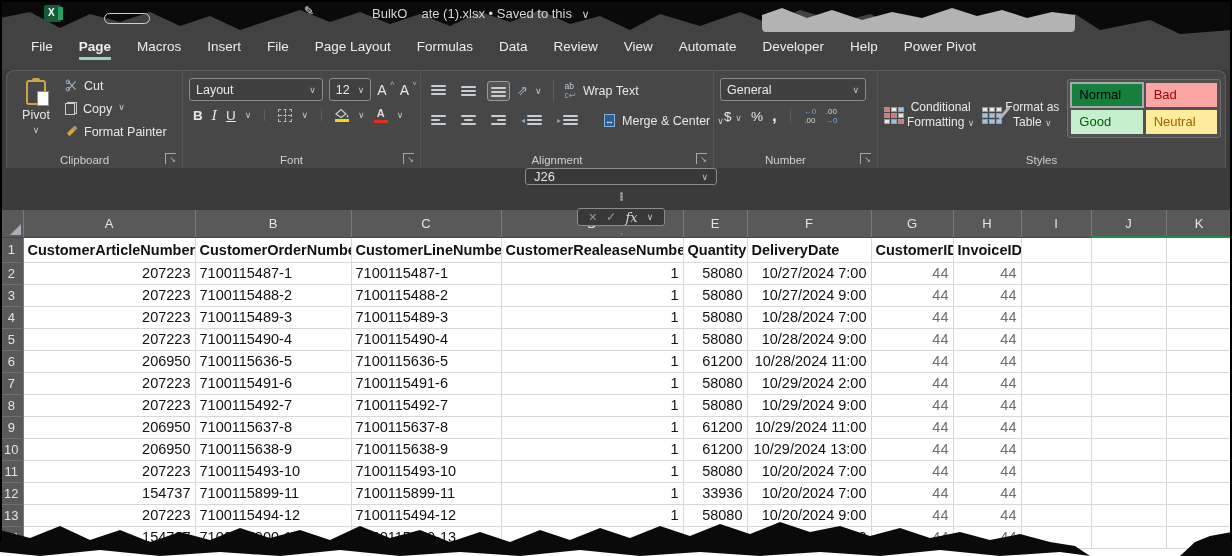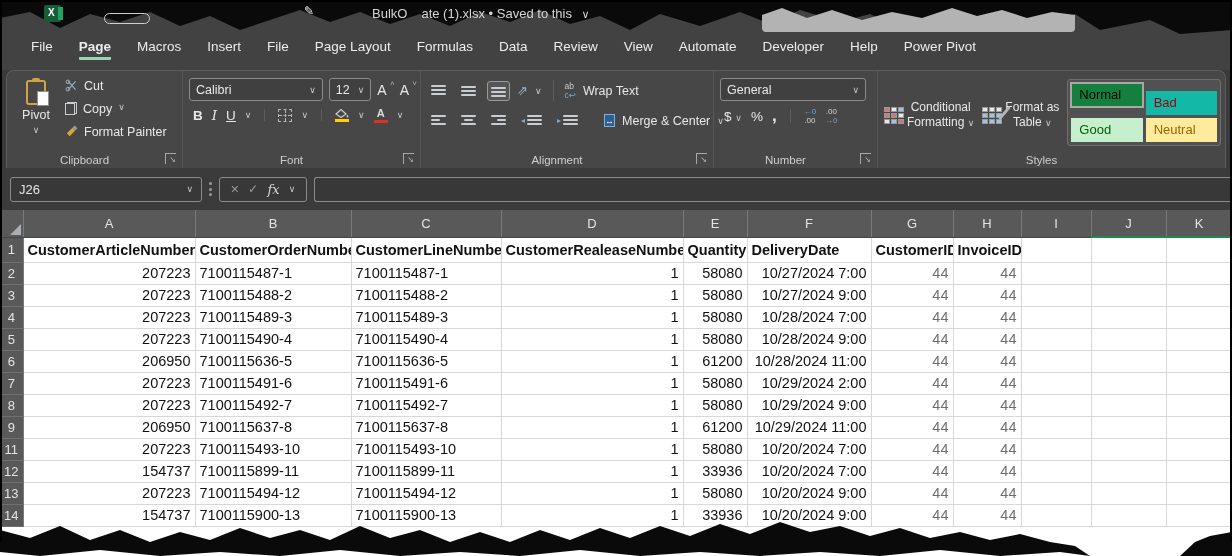--- a/index.html
+++ b/index.html
@@ -108,21 +108,21 @@
   .cf-icon, .fat-icon { display:grid; grid-template-columns:repeat(3,6px); grid-auto-rows:5px; gap:1px; position:relative; }
   .cf-icon b, .fat-icon b { display:block; border:1px solid #9a9a9a; background:#e8e8e8; }
   .cf-icon b.red { background:#d9737a; } .cf-icon b.blue { background:#9dc3e6; }
   .fat-icon b.blue { background:#9dc3e6; }
   .fat-brush { position:absolute; right:-4px; top:-2px; width:3px; height:16px; background:#b5b5b5; transform:rotate(40deg); border-radius:1px; }
   .gallery { flex:1; border:1px solid #6f6f6f; background:#515151; border-radius:3px; padding:3px; display:grid; grid-template-columns:1fr 1fr; gap:3px; align-self:flex-start; margin-top:1px; }
   .style-cell { height:24px; line-height:24px; padding-left:8px; font-size:13px; overflow:hidden; white-space:nowrap; }
   .style-cell.selected { outline:2px solid #a8a8a8; outline-offset:-1px; }
 
   
-  .fbar { position:absolute; top:168px; left:0; right:0; height:42px; background:#3b3b3b; display:flex; align-items:center; padding-left:10px; gap:7px; z-index:4; }
+  .fbar { position:absolute; top:168px; left:0; right:0; height:42px; background:#3b3b3b; display:flex; align-items:center; padding-left:10px; gap:7px; z-index:4;flex-direction:column; }
   .fbox { background:#383838; border:1px solid #8b8b8b; border-radius:3px; height:25px; display:flex; align-items:center; color:#e6e6e6; font-size:13px; }
   .namebox { width:192px; justify-content:space-between; padding:0 8px; }
   .fdots { width:3px; height:14px; display:flex; flex-direction:column; justify-content:space-between; }
   .fdots i { width:3px; height:3px; border-radius:50%; background:#9a9a9a; }
   .fxbox { width:88px; justify-content:space-around; padding:0 6px; }
   .fxbox .x { color:#9a9a9a; font-size:14px; }
   .fxbox .ck { color:#9a9a9a; font-size:12px; }
   .fxbox .fx { font-family:"DejaVu Serif", serif; font-style:italic; color:#d6d6d6; }
   .formula-input { flex:1; border-radius:3px 0 0 3px; border-right:none; }
 
@@ -221,21 +221,21 @@
             <span>Format Painter</span>
           </div>
         </div>
         <span class="group-label">Clipboard</span>
         <span class="launcher">↘</span>
       </section>
 
       <section class="group g-font">
         <div class="frow">
           <div class="combo combo-font">
-            <span>Calibri</span>
+            <span>Layout</span>
             <span class="chev">∨</span>
           </div>
           <div class="combo combo-size">
             <span>12</span>
             <span class="chev">∨</span>
           </div>
           <span class="fontsize-btn"><span>A</span><sup>˄</sup></span>
           <span class="fontsize-btn"><span>A</span><sup>˅</sup></span>
         </div>
         <div class="frow" style="gap:9px; padding-left:4px;">
@@ -395,21 +395,21 @@
               <b class="blue"></b>
               <b class="blue"></b>
               <b class="blue"></b>
               <b class="blue"></b>
               <i class="fat-brush"></i>
             </span>
           <span><span>Format as</span><br><span>Table</span> <span class="chev">∨</span></span>
         </div>
         <div class="gallery" id="style-gallery">
             <div class="style-cell selected" style="background: #15803d; color: rgb(0, 0, 0);">Normal</div>
-            <div class="style-cell" style="background: #14b8a6; color: rgb(156, 0, 6); margin-top: 8px;">Bad</div>
+            <div class="style-cell" style="background: #fca5a5; color: rgb(156, 0, 6);">Bad</div>
             <div class="style-cell" style="background: rgb(198, 239, 206); color: rgb(0, 97, 0);">Good</div>
             <div class="style-cell" style="background: rgb(255, 235, 156); color: rgb(156, 101, 0);">Neutral</div>
           </div>
         <span class="group-label">Styles</span>
       </section>
 
     </div>
   </div>
 
   <div class="fbar">
@@ -586,20 +586,34 @@
             <td class="cell al-r">1</td>
             <td class="cell al-r">61200</td>
             <td class="cell al-r">10/29/2024 11:00</td>
             <td class="cell al-r gray">44</td>
             <td class="cell al-r gray">44</td>
             <td class="cell"></td>
             <td class="cell"></td>
             <td class="cell"></td>
           </tr>
           <tr class="datarow">
+            <td class="rownum">10</td>
+            <td class="cell al-r">206950</td>
+            <td class="cell al-l">7100115638-9</td>
+            <td class="cell al-l">7100115638-9</td>
+            <td class="cell al-r">1</td>
+            <td class="cell al-r">61200</td>
+            <td class="cell al-r">10/29/2024 13:00</td>
+            <td class="cell al-r gray">44</td>
+            <td class="cell al-r gray">44</td>
+            <td class="cell"></td>
+            <td class="cell"></td>
+            <td class="cell"></td>
+          </tr>
+          <tr class="datarow">
             <td class="rownum">11</td>
             <td class="cell al-r">207223</td>
             <td class="cell al-l">7100115493-10</td>
             <td class="cell al-l">7100115493-10</td>
             <td class="cell al-r">1</td>
             <td class="cell al-r">58080</td>
             <td class="cell al-r">10/20/2024 7:00</td>
             <td class="cell al-r gray">44</td>
             <td class="cell al-r gray">44</td>
             <td class="cell"></td>

